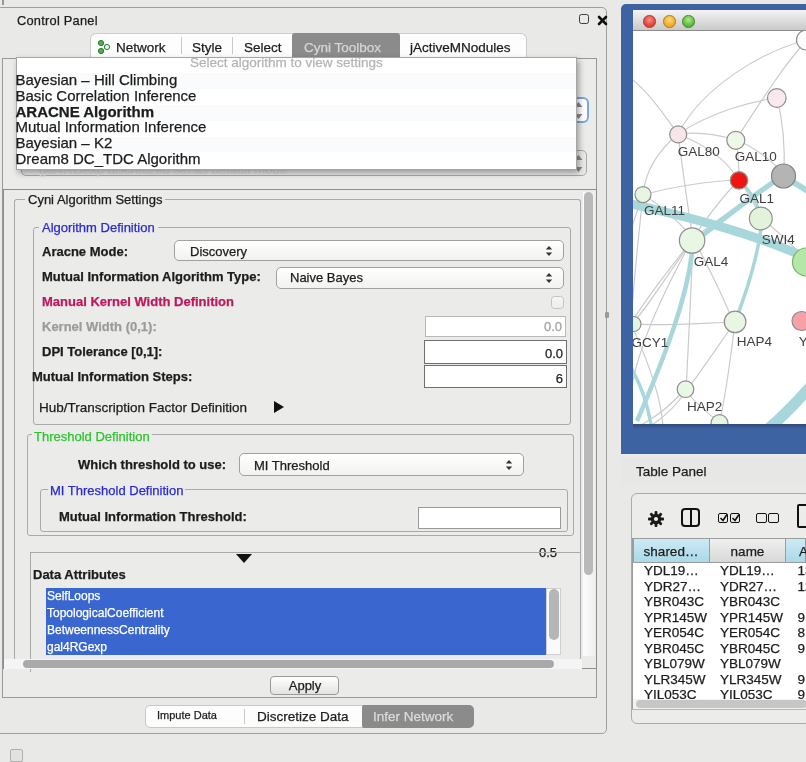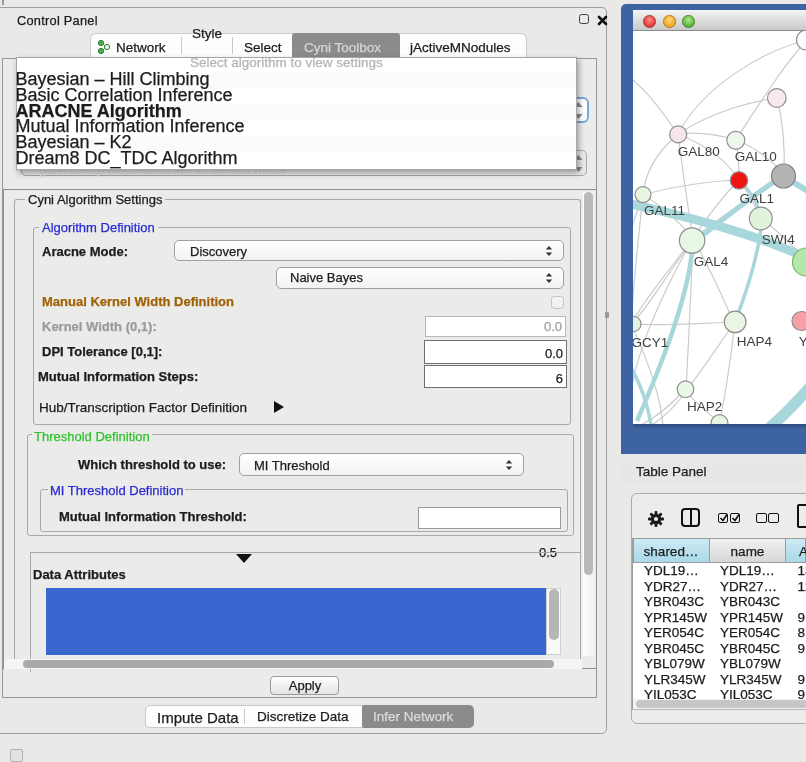--- a/index.html
+++ b/index.html
@@ -36,31 +36,31 @@
 <div class="abs" style="left:292px;top:33px;width:108px;height:25px;background:#8b8b8b;border-radius:3px 3px 0 0;"></div>
 <div class="abs" style="left:181px;top:37px;width:1px;height:17px;background:#c9c9c9;"></div>
 <div class="abs" style="left:232px;top:37px;width:1px;height:17px;background:#c9c9c9;"></div>
 <svg class="abs" style="left:97px;top:39px;" width="14" height="16">
  <path d="M4 4 L10 8 M4 12 L10 8" stroke="#9a9a9a" stroke-width="1"></path>
  <circle cx="4" cy="4" r="2.6" fill="#4caf50" stroke="#2c7d32" stroke-width="1"></circle>
  <circle cx="4" cy="12" r="2.6" fill="#4caf50" stroke="#2c7d32" stroke-width="1"></circle>
  <circle cx="10" cy="8" r="2.6" fill="#e8f5e9" stroke="#2c7d32" stroke-width="1"></circle>
 </svg>
 <div class="abs" style="left:116px;top:40px;font-size:13.5px;">Network</div>
-<div class="abs" style="left:192px;top:26px;font-size:13.5px;">Style</div>
+<div class="abs" style="left:192px;top:40px;font-size:13.5px;">Style</div>
 <div class="abs" style="left:244px;top:40px;font-size:13.5px;">Select</div>
 <div class="abs" style="left:304px;top:40px;font-size:13.5px;color:#d6d6d6;">Cyni Toolbox</div>
 <div class="abs" style="left:410px;top:40px;font-size:13.5px;">jActiveMNodules</div>
 
 <div class="abs" style="left:16px;top:57px;width:561px;height:113px;background:#fff;border:1px solid #a6a6a6;box-shadow:2px 3px 6px rgba(0,0,0,0.35);"></div>
 <div class="abs" style="left:17px;top:73.4px;width:559px;height:15.8px;background:#fafbfd;"></div>
 <div class="abs" style="left:17px;top:105px;width:559px;height:15.8px;background:#fafbfd;"></div>
 <div class="abs" style="left:17px;top:136.6px;width:559px;height:15.8px;background:#fafbfd;"></div>
 <div class="abs" style="left:190px;top:55px;color:#b4b4b4;font-size:13.5px;">Select algorithm to view settings</div>
-<div class="abs" style="left:15.5px;top:72px;font-size:18px;line-height:15.8px;">
+<div class="abs" style="left:15.5px;top:72px;font-size:15px;line-height:15.8px;">
 Bayesian – Hill Climbing<br>
 Basic Correlation Inference<br>
 <span class="b">ARACNE Algorithm</span><br>
 Mutual Information Inference<br>
 Bayesian – K2<br>
 Dream8 DC_TDC Algorithm
 </div>
 
 <div class="abs" style="left:3px;top:189px;width:594px;height:480px;background:#ebebe9;border:1px solid #8e8e8e;overflow:hidden;" id="vp"></div>
 
@@ -71,39 +71,40 @@
 <div class="abs" style="left:39px;top:220px;background:#ebebe9;padding:0 3px;color:#2a2ad4;">Algorithm Definition</div>
 
 <div class="abs b" style="left:42px;top:244px;">Aracne Mode:</div>
 <div class="abs combo" style="left:174px;top:240px;width:390px;height:21px;">
       <svg width="8" height="10">
         <path d="M4 0 L7.2 3.6 L0.8 3.6 Z M4 10 L7.2 6.4 L0.8 6.4 Z" fill="#333"></path>
       </svg>
     </div>
 <div class="abs" style="left:190px;top:244px;">Discovery</div>
 
+<div class="abs b" style="left:42px;top:269px;">Mutual Information Algorithm Type:</div>
 <div class="abs combo" style="left:276px;top:267px;width:288px;height:22px;">
       <svg width="8" height="10">
         <path d="M4 0 L7.2 3.6 L0.8 3.6 Z M4 10 L7.2 6.4 L0.8 6.4 Z" fill="#333"></path>
       </svg>
     </div>
 <div class="abs" style="left:290px;top:270px;">Naive Bayes</div>
 
-<div class="abs b" style="left:42px;top:294px;color:#a16207;">Manual Kernel Width Definition</div>
+<div class="abs b" style="left:42px;top:294px;color:#be185d;">Manual Kernel Width Definition</div>
 <div class="abs" style="left:551px;top:296px;width:13px;height:13px;border:1px solid #c4c4c4;border-radius:3.5px;background:linear-gradient(#f6f6f6,#ededed);"></div>
 
 <div class="abs b" style="left:42px;top:319px;color:#9b9b9b;">Kernel Width (0,1):</div>
 <div class="abs" style="left:425px;top:316px;width:141px;height:21px;background:#fff;border:1px solid #b9b9b9;"></div>
 <div class="abs" style="left:425px;top:319px;width:137px;text-align:right;color:#a0a0a0;">0.0</div>
 
 <div class="abs b" style="left:42px;top:344px;">DPI Tolerance [0,1]:</div>
 <div class="abs" style="left:424px;top:340px;width:143px;height:24px;background:#fff;border:1.5px solid #6f6f6f;"></div>
 <div class="abs" style="left:424px;top:346px;width:139px;text-align:right;">0.0</div>
 
-<div class="abs b" style="left:38px;top:369px;text-align:right;">Mutual Information Steps:</div>
+<div class="abs b" style="left:32px;top:369px;text-align:right;">Mutual Information Steps:</div>
 <div class="abs" style="left:424px;top:365px;width:143px;height:23px;background:#fff;border:1.5px solid #6f6f6f;"></div>
 <div class="abs" style="left:424px;top:371px;width:139px;text-align:right;">6</div>
 
 <div class="abs" style="left:39px;top:400px;font-size:13.5px;">Hub/Transcription Factor Definition</div>
 <div class="abs" style="left:274px;top:401px;width:0;height:0;border-left:10px solid #111;border-top:6.6px solid transparent;border-bottom:6.6px solid transparent;"></div>
 
 <div class="grp" style="left:27px;top:434px;width:547px;height:102px;"></div>
 <div class="abs" style="left:32px;top:428.5px;background:#ebebe9;padding:0 2px;color:#2ec42e;">Threshold Definition</div>
 
 <div class="abs b" style="left:78px;top:457px;">Which threshold to use:</div>
@@ -119,35 +120,36 @@
 
 <div class="abs b" style="left:59px;top:509px;">Mutual Information Threshold:</div>
 <div class="abs" style="left:418px;top:507px;width:143px;height:22px;background:#fff;border:1px solid #999;"></div>
 <div class="abs" style="left:418px;top:513px;width:139px;text-align:right;margin-top:32px;">0.5</div>
 
 <div class="abs" style="left:30px;top:552px;width:551px;height:120px;border:1px solid #a9a9a9;border-bottom:none;border-right:none;"></div>
 <div class="abs" style="left:236px;top:554px;width:0;height:0;border-top:9px solid #111;border-left:8.5px solid transparent;border-right:8.5px solid transparent;"></div>
 <div class="abs b" style="left:33px;top:567px;">Data Attributes</div>
 
 <div class="abs" style="left:46px;top:588px;width:500px;height:67px;background:#3a67cf;"></div>
+<div class="abs" style="left:47px;top:587.5px;color:#fff;font-size:12px;line-height:17.05px;">SelfLoops<br>TopologicalCoefficient<br>BetweennessCentrality<br>gal4RGexp</div>
 <div class="abs" style="left:546px;top:588px;width:15px;height:67px;background:#fafafa;border:1px solid #d0d0d0;"></div>
 <div class="abs" style="left:548.5px;top:589px;width:10px;height:51px;background:#b6b6b6;border-radius:5px;"></div>
 
 <div class="abs" style="left:583px;top:192px;width:12px;height:464px;background:linear-gradient(90deg,#fdfdfd,#efefef);"></div>
 <div class="abs" style="left:584px;top:192px;width:9px;height:383px;background:#b9b9b9;border-radius:4.5px;"></div>
 <div class="abs" style="left:4px;top:659px;width:578px;height:10px;background:#f5f5f5;"></div>
 <div class="abs" style="left:23px;top:660px;width:531px;height:8px;background:#a9a9a9;border-radius:4px;"></div>
 
 <div class="abs" style="left:270px;top:676px;width:69px;height:19px;background:linear-gradient(#ffffff,#e3e3e1);border:1px solid #9a9a9a;border-radius:4px;"></div>
 <div class="abs" style="left:271px;top:678px;width:68px;text-align:center;font-weight:500;">Apply</div>
 
 <div class="abs" style="left:145px;top:705px;width:329px;height:23px;background:#fdfdfd;border:1px solid #c8c8c8;border-radius:5px;"></div>
 <div class="abs" style="left:362px;top:705px;width:112px;height:23px;background:#8b8b8b;border-radius:2px 5px 5px 2px;"></div>
 <div class="abs" style="left:244px;top:709px;width:1px;height:15px;background:#c9c9c9;"></div>
-<div class="abs b" style="left:157px;top:709px;font-size:15px;font-weight:500;">Impute Data</div>
+<div class="abs b" style="left:157px;top:709px;font-size:11px;font-weight:500;">Impute Data</div>
 <div class="abs b" style="left:257px;top:709px;font-size:13.5px;font-weight:500;">Discretize Data</div>
 <div class="abs" style="left:373px;top:709px;font-size:13.5px;color:#dcdcdc;">Infer Network</div>
 
 <div class="abs" style="left:621px;top:4px;width:185px;height:450px;background:#3e63a2;border-radius:5px 0 0 0;"></div>
 <div class="abs" style="left:633px;top:10px;width:173px;height:21px;background:linear-gradient(#f4f4f4,#c9c9c9);border-bottom:1px solid #8c8c8c;"></div>
 <div class="abs" style="left:643px;top:15px;width:12.5px;height:12.5px;border-radius:50%;background:radial-gradient(circle at 50% 35%, #f98c86, #e23b32 70%);border:0.5px solid #a83b30;"></div>
 <div class="abs" style="left:663px;top:15px;width:12.5px;height:12.5px;border-radius:50%;background:radial-gradient(circle at 50% 35%, #fbd77c, #f0a820 70%);border:0.5px solid #b07a10;"></div>
 <div class="abs" style="left:682px;top:15px;width:12.5px;height:12.5px;border-radius:50%;background:radial-gradient(circle at 50% 35%, #b2e890, #57b438 70%);border:0.5px solid #3f8b28;"></div>
 <div class="abs" style="left:633px;top:424px;width:173px;height:5px;background:linear-gradient(rgba(20,30,50,0.35),rgba(20,30,50,0));"></div>
 <div class="abs" style="left:633px;top:31px;width:173px;height:393px;background:#fff;overflow:hidden;" id="canvas">

